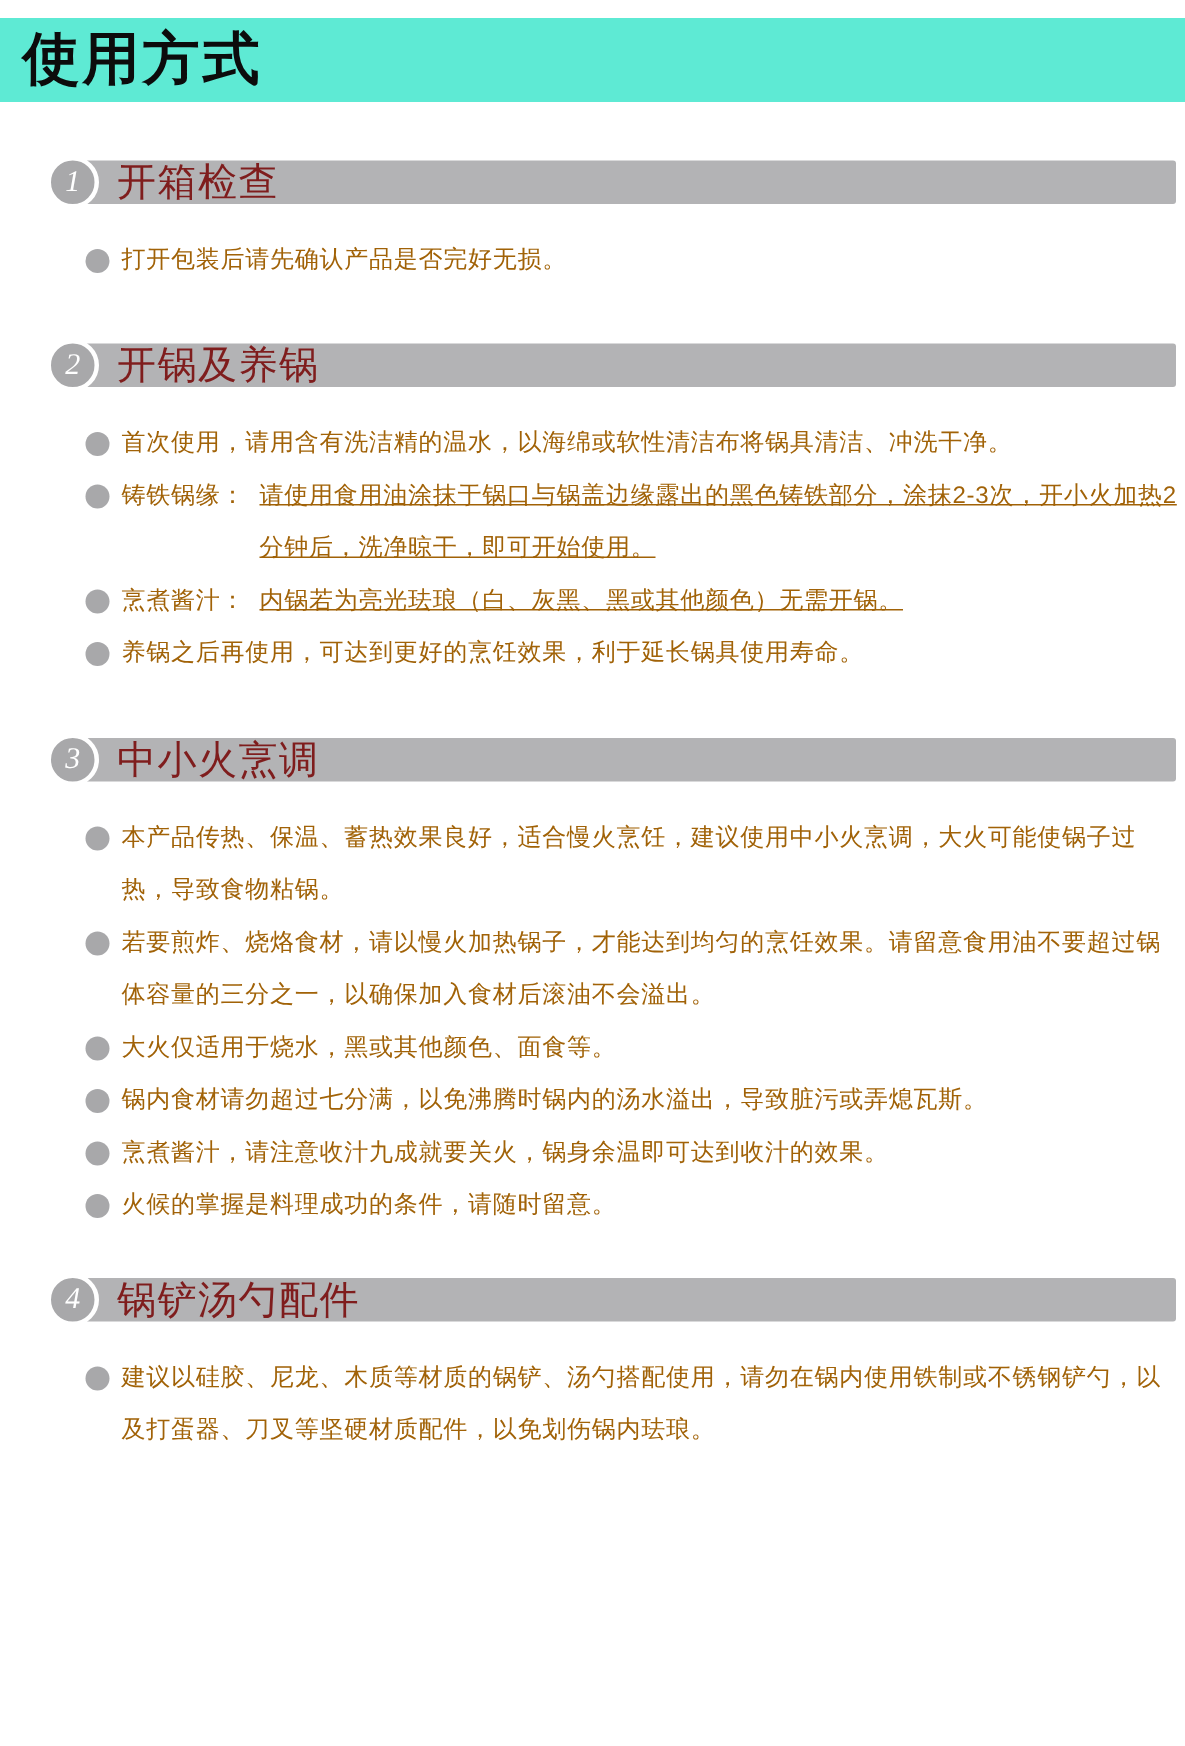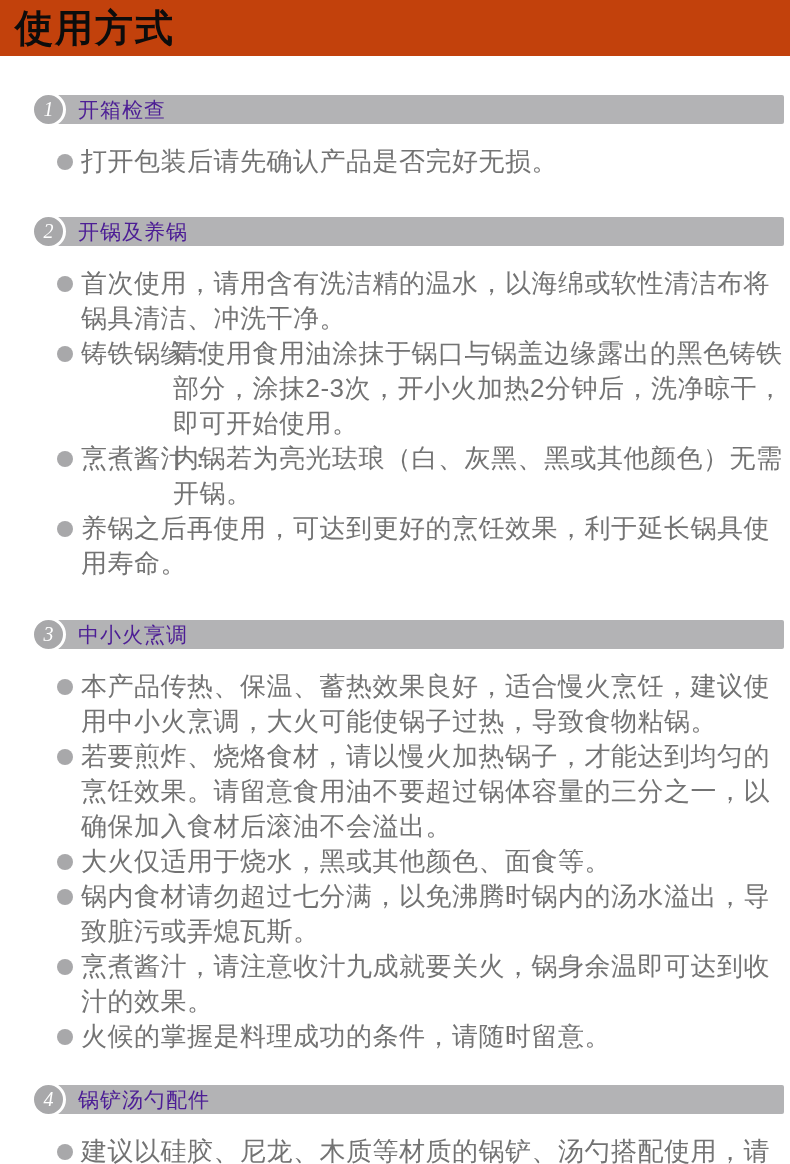--- a/index.html
+++ b/index.html
@@ -3,60 +3,60 @@
 <meta charset="utf-8">
 <style>
   html,body{margin:0;padding:0;}
   body{
     width:790px;height:1164px;background:#ffffff;overflow:hidden;
     font-family:"Liberation Sans","DejaVu Sans",sans-serif;
     -webkit-font-smoothing:antialiased;
   }
   
   .title-bar{
-    height:56px;background:#c2410c;
+    margin-top:12px;height:56px;background:#5eead4;
   }
   .title-bar h1{
     margin:0;padding-left:15px;font-size:38px;line-height:56px;
     font-weight:bold;color:#0c0c0c;letter-spacing:2px;
   }
   
   .section{margin-top:38px;}
   #sections .section:nth-child(1){margin-top:39px;}
   #sections .section:nth-child(3){margin-top:39px;}
   #sections .section:nth-child(4){margin-top:31px;}
   .section-header{
     position:relative;margin:0 6px 0 45px;height:29px;
     background:#b3b3b5;border-radius:2px;
   }
   .section-header .sec-title{
-    display:block;padding-left:33px;font-size:21px;line-height:29px;
-    color:#4c1d95;letter-spacing:1px;
+    display:block;padding-left:33px;font-size:26px;line-height:29px;
+    color:#7f1d1d;letter-spacing:1px;
   }
   .badge{
     position:absolute;left:-14px;top:-3px;width:35px;height:35px;
     box-sizing:border-box;border:3px solid #ffffff;border-radius:50%;
     background:#a8a8aa;color:#ffffff;font-style:italic;font-size:20px;
     display:flex;align-items:center;justify-content:center;
     font-family:"Liberation Serif","DejaVu Serif",serif;
   }
   
   .bullets{
     margin:20px 2px 0 57px;padding:0;list-style:none;
   }
   .bullet{
     position:relative;padding-left:24px;
-    font-size:26px;line-height:35px;color:#737373;
+    font-size:16px;line-height:35px;color:#a16207;
     letter-spacing:0.5px;
   }
   .bullet .dot{
     position:absolute;left:0;top:10px;width:16px;height:16px;
     border-radius:50%;background:#a8a8aa;
   }
-  .bullet.hang{padding-left:116px;}
+  .bullet.hang{padding-left:116px;text-decoration:underline;}
   .bullet.hang .label{position:absolute;left:24px;top:0;white-space:nowrap;}
 </style>
 </head>
 <body>
 
 <header class="title-bar">
   <h1>使用方式</h1>
 </header>
 
 <main id="sections">

